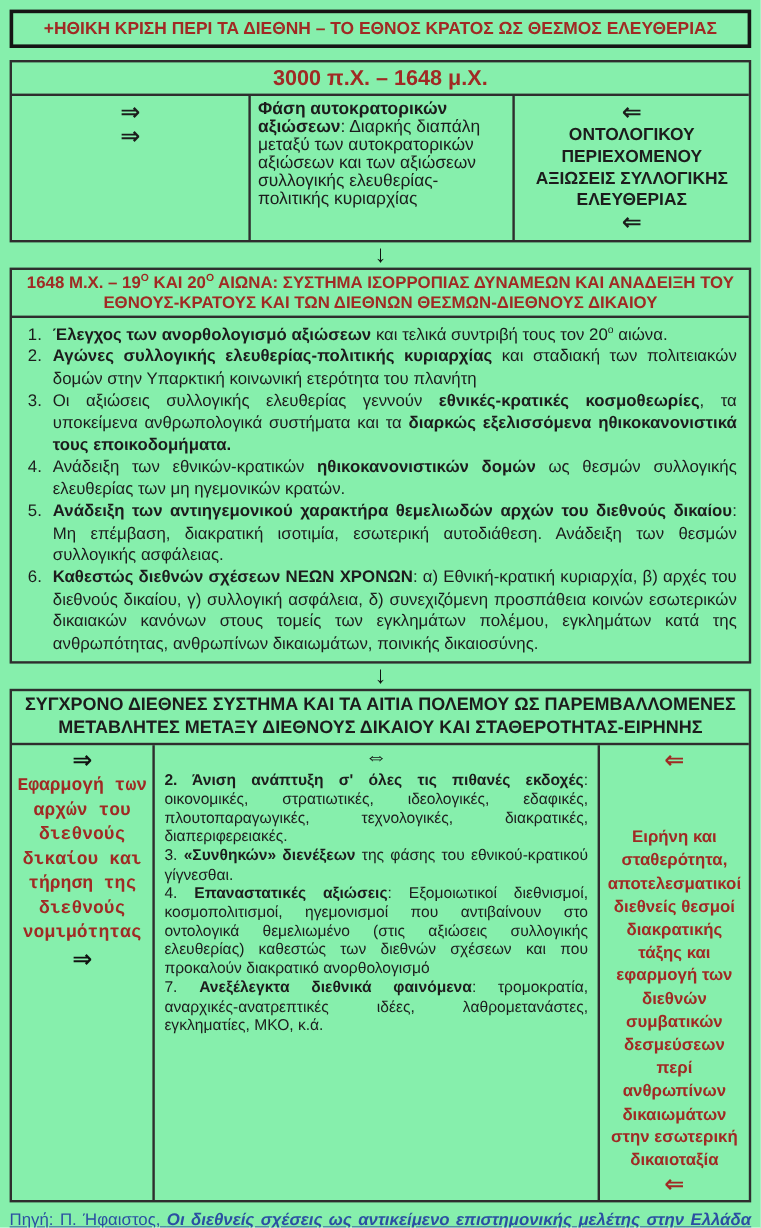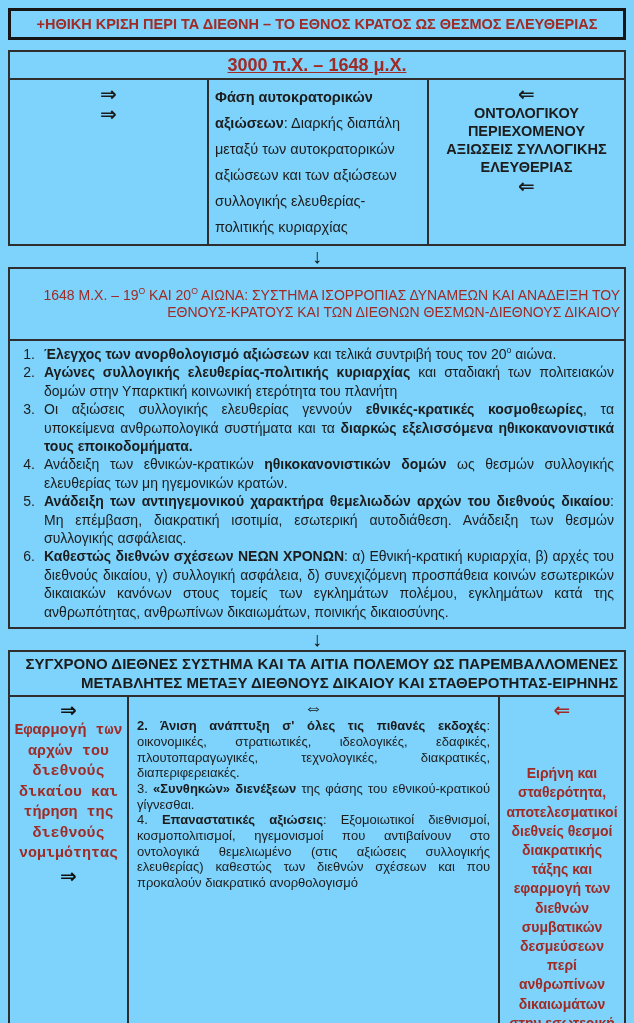--- a/index.html
+++ b/index.html
@@ -8,21 +8,21 @@
     --ink:#1c1c1c;
     --line:#2e2e2e;
   }
   *{box-sizing:border-box;margin:0;padding:0;}
   html,body{background:#ffffff;}
   body{
     width:634px;height:1023px;overflow:hidden;
     font-family:"Liberation Sans","DejaVu Sans",sans-serif;
     color:var(--ink);
   }
-  .page{width:634px;height:1023px;padding:8px 8px 0 8px;background:#7dd3fc;}
+  .page{width:634px;height:1023px;padding:8px 8px 0 8px;background:#86efac;}
   .b{font-weight:bold;}
   .i{font-style:italic;}
   sup{font-size:0.62em;line-height:0;}
 
   
   .title-box{
     border:3px solid #151515;
     text-align:center;
     padding:4px 4px;
     margin-bottom:10px;
@@ -35,62 +35,61 @@
   
   .era-box{border:2px solid var(--line);}
   .era-period{
     border-bottom:2px solid var(--line);
     text-align:center;
     color:var(--red);
     font-weight:bold;
     font-size:18px;
     line-height:24px;
     padding:1px 0;
-    text-decoration:underline;
   }
   .era-cols{display:grid;grid-template-columns:197px 220px 1fr;}
   .era-col{padding:4px 6px;min-height:104px;}
   .era-col + .era-col{border-left:2px solid var(--line);}
   .era-side{
     display:flex;flex-direction:column;align-items:center;
     text-align:center;font-weight:bold;font-size:14.5px;line-height:18px;
   }
   .era-side .arrow{font-size:20px;line-height:20px;font-weight:bold;}
-  .era-mid{font-size:14.5px;line-height:26px;text-align:left;}
+  .era-mid{font-size:14.5px;line-height:15px;text-align:left;}
 
   
   .flow-arrow{
     text-align:center;height:21px;line-height:20px;
     font-size:20px;color:#111;
   }
 
   
   .balance-box{border:2px solid var(--line);}
   .balance-header{
     border-bottom:2px solid var(--line);
-    text-align:right;color:var(--red);
-    font-weight:normal;font-size:14px;line-height:17px;
-    padding:18px 4px;
+    text-align:center;color:var(--red);
+    font-weight:bold;font-size:14px;line-height:17px;
+    padding:2px 4px;
   }
   .balance-list{padding:4px 10px 6px 4px;}
   .balance-item{display:flex;}
   .balance-item .num{
     width:30px;flex:0 0 30px;text-align:center;
     font-size:14px;line-height:18.4px;
   }
   .balance-item .txt{
     flex:1;text-align:justify;
     font-size:14px;line-height:18.4px;
   }
 
   
   .modern-box{border:2px solid var(--line);}
   .modern-header{
     border-bottom:2px solid var(--line);
-    text-align:right;font-weight:bold;
+    text-align:center;font-weight:bold;
     font-size:15px;line-height:18.5px;
     padding:3px 6px;
   }
   .modern-cols{display:grid;grid-template-columns:117px 371px 1fr;}
   .modern-col{min-height:360px;}
   .modern-col + .modern-col{border-left:2px solid var(--line);}
   .side-col{
     padding:2px 4px;display:flex;flex-direction:column;align-items:center;
     text-align:center;color:var(--red);font-weight:bold;
   }
@@ -176,20 +175,21 @@
       <div class="modern-col side-col">
         <span class="arrow black">⇒</span>
         <span class="apply-label">Εφαρμογή των αρχών του διεθνούς δικαίου και τήρηση της διεθνούς νομιμότητας</span>
         <span class="arrow black">⇒</span>
       </div>
       <div class="modern-col causes-col">
         <div class="causes-arrow">⇔</div>
         <p class="causes-item"><span class="b">2. Άνιση ανάπτυξη σ' όλες τις πιθανές εκδοχές</span><span>: οικονομικές, στρατιωτικές, ιδεολογικές, εδαφικές, πλουτοπαραγωγικές, τεχνολογικές, διακρατικές, διαπεριφερειακές.</span></p>
         <p class="causes-item"><span>3. </span><span class="b">«Συνθηκών» διενέξεων</span><span> της φάσης του εθνικού-κρατικού γίγνεσθαι.</span></p>
         <p class="causes-item"><span>4. </span><span class="b">Επαναστατικές αξιώσεις</span><span>: Εξομοιωτικοί διεθνισμοί, κοσμοπολιτισμοί, ηγεμονισμοί που αντιβαίνουν στο οντολογικά θεμελιωμένο (στις αξιώσεις συλλογικής ελευθερίας) καθεστώς των διεθνών σχέσεων και που προκαλούν διακρατικό ανορθολογισμό</span></p>
+        <p class="causes-item"><span>7. </span><span class="b">Ανεξέλεγκτα διεθνικά φαινόμενα</span><span>: τρομοκρατία, αναρχικές-ανατρεπτικές ιδέες, λαθρομετανάστες, εγκληματίες, ΜΚΟ, κ.ά.</span></p>
       </div>
       <div class="modern-col side-col">
         <span class="arrow red">⇐</span>
         <span class="peace-label">Ειρήνη και σταθερότητα, αποτελεσματικοί διεθνείς θεσμοί διακρατικής τάξης και εφαρμογή των διεθνών συμβατικών δεσμεύσεων περί ανθρωπίνων δικαιωμάτων στην εσωτερική δικαιοταξία</span>
         <span class="arrow red">⇐</span>
       </div>
     </div>
   </div>
 
   <div class="citation"><span>Πηγή: Π. Ήφαιστος, </span><span class="b i">Οι διεθνείς σχέσεις ως αντικείμενο επιστημονικής μελέτης στην Ελλάδα και στο εξωτερικό. Διαδρομή, αντικείμενο, περιεχόμενο και γνωσιολογικό υπόβαθρο</span><span> (Εκδ. Ποιότητα, Αθήνα 2004) σ. 114.</span></div>

